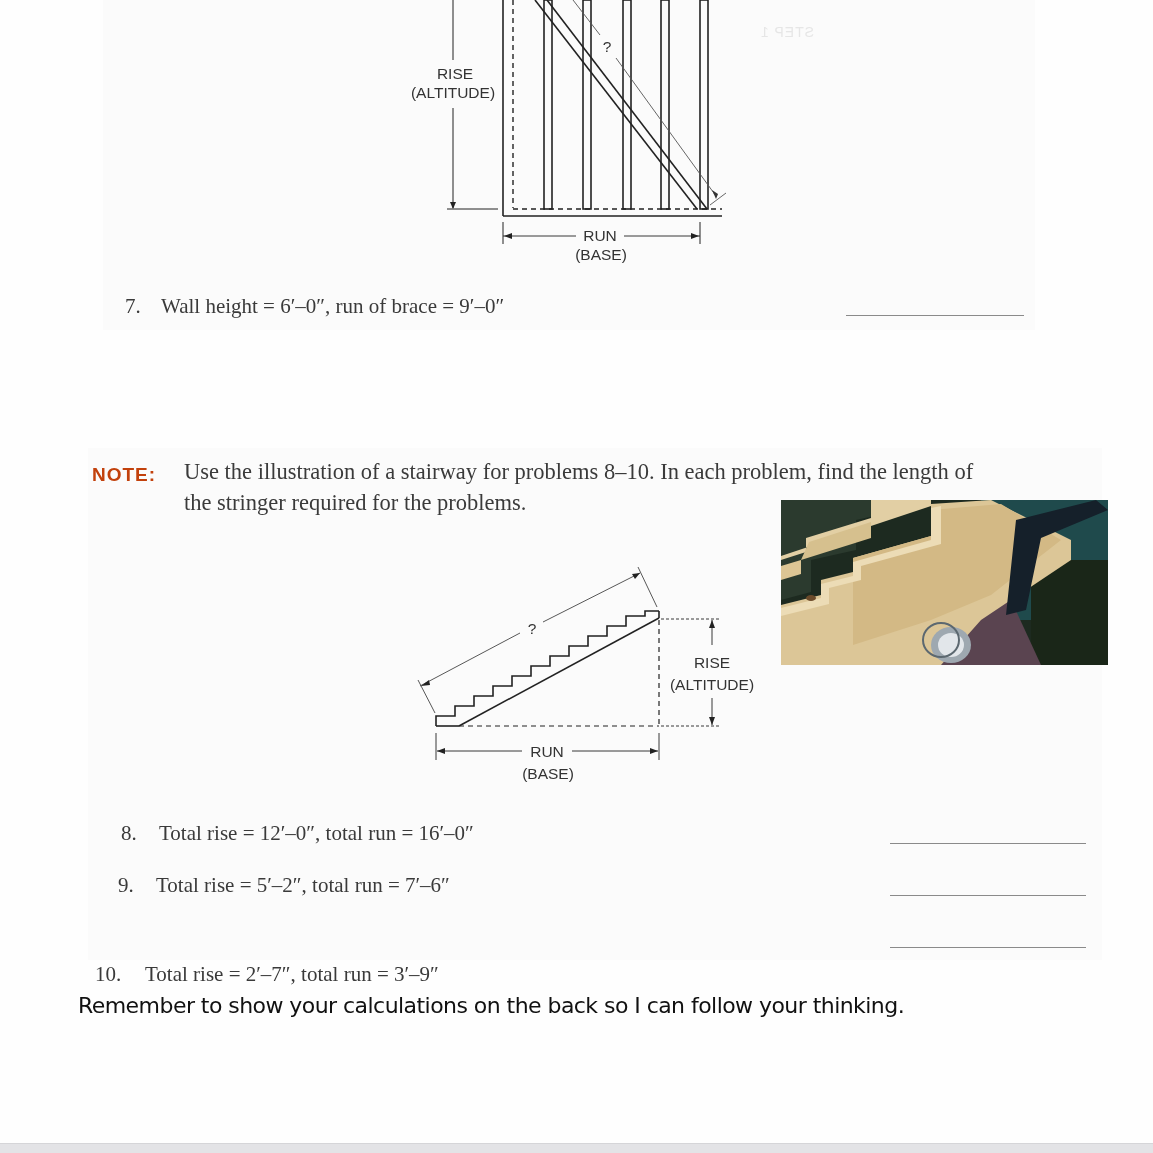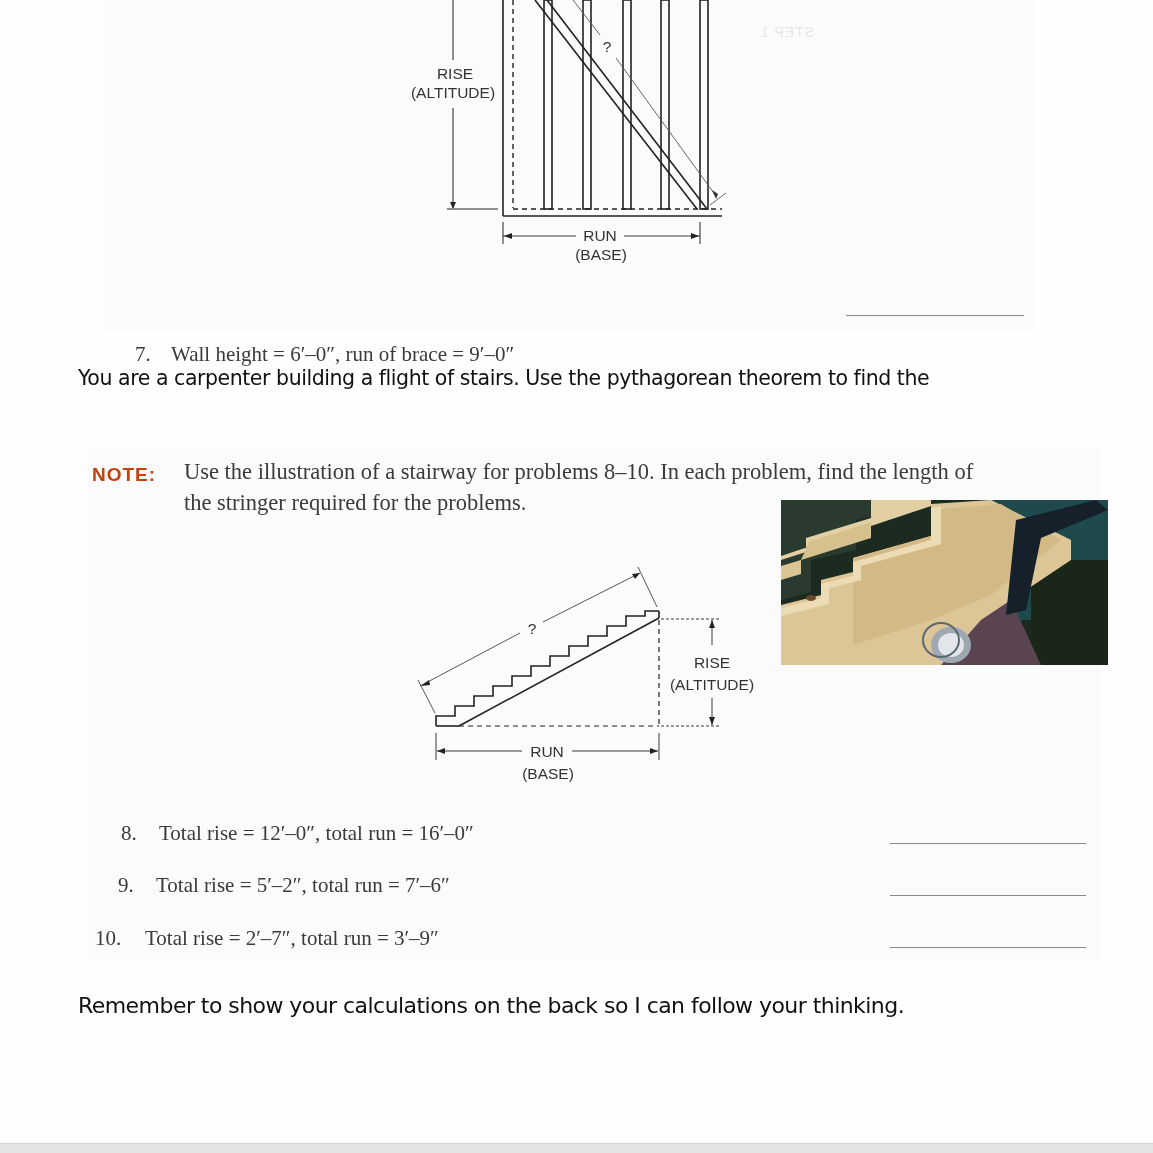--- a/index.html
+++ b/index.html
@@ -64,27 +64,26 @@
     <polygon points="504,236 512,233 512,239" fill="#222" stroke="none"></polygon>
     <polygon points="699,236 691,233 691,239" fill="#222" stroke="none"></polygon>
   </g>
   <text class="lbl" x="455" y="79" text-anchor="middle">RISE</text>
   <text class="lbl" x="453" y="98" text-anchor="middle">(ALTITUDE)</text>
   <text class="lbl" x="600" y="241" text-anchor="middle">RUN</text>
   <text class="lbl" x="601" y="260" text-anchor="middle">(BASE)</text>
   <text class="lbl" x="607" y="52" text-anchor="middle">?</text>
 </svg>
 
-<div class="serif-row" style="left:135px; top:294px;margin-top:48px;">
+<div class="serif-row" style="left:125px; top:294px;">
   <span class="num" style="width:36px;">7.</span><span>Wall height = 6′–0″, run of brace = 9′–0″</span>
 </div>
 <div class="blank" style="left:846px; top:315px; width:178px;"></div>
 
 <div class="sans-para" style="left:78px; top:364px;">
-  <div>You are a carpenter building a flight of stairs.  Use the pythagorean theorem to find the</div>
 </div>
 
 <div class="panel panel-bottom"></div>
 
 <div class="note">
   <span class="note-label" style="top:3px;">NOTE:</span>
   <span class="note-text">Use the illustration of a stairway for problems 8–10. In each problem, find the length of</span>
   <span class="note-text2">the stringer required for the problems.</span>
 </div>
 
@@ -157,19 +156,19 @@
   <span class="num" style="width:38px;">8.</span><span>Total rise = 12′–0″, total run = 16′–0″</span>
 </div>
 <div class="blank" style="left:890px; top:843px; width:196px;"></div>
 
 <div class="serif-row" style="left:107px; top:873px;margin-left:11px;">
   <span class="num" style="width:38px;">9.</span><span>Total rise = 5′–2″, total run = 7′–6″</span>
 </div>
 <div class="blank" style="left:890px; top:895px; width:196px;"></div>
 
 <div class="serif-row" style="left:95px; top:926px;">
-  <span class="num" style="width:50px;">10.</span><span>Total rise = 2′–7″, total run = 3′–9″</span>
+  <span class="num" style="width:50px;margin-top:36px;">10.</span><span>Total rise = 2′–7″, total run = 3′–9″</span>
 </div>
 <div class="blank" style="left:890px; top:947px; width:196px;"></div>
 
 <div class="sans-para" style="left:78px; top:955px; font-size:22px; letter-spacing:-0.55px;margin-top:36px;">Remember to show your calculations on the back so I can follow your thinking.</div>
 
 <div class="bottom-bar"></div>
 
 </body></html>

